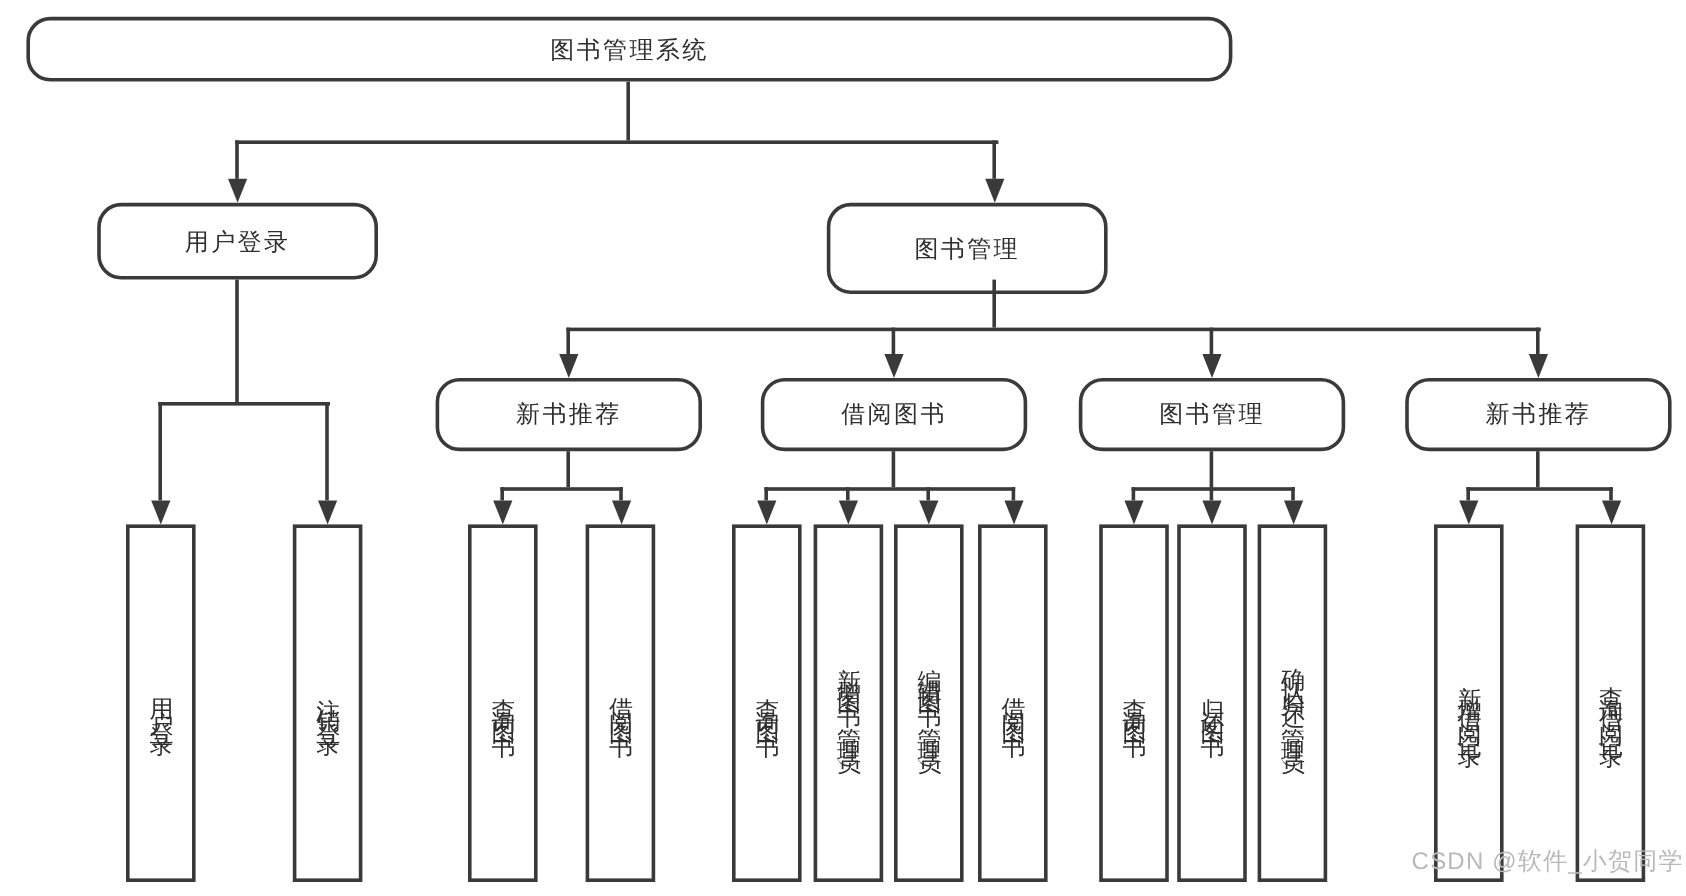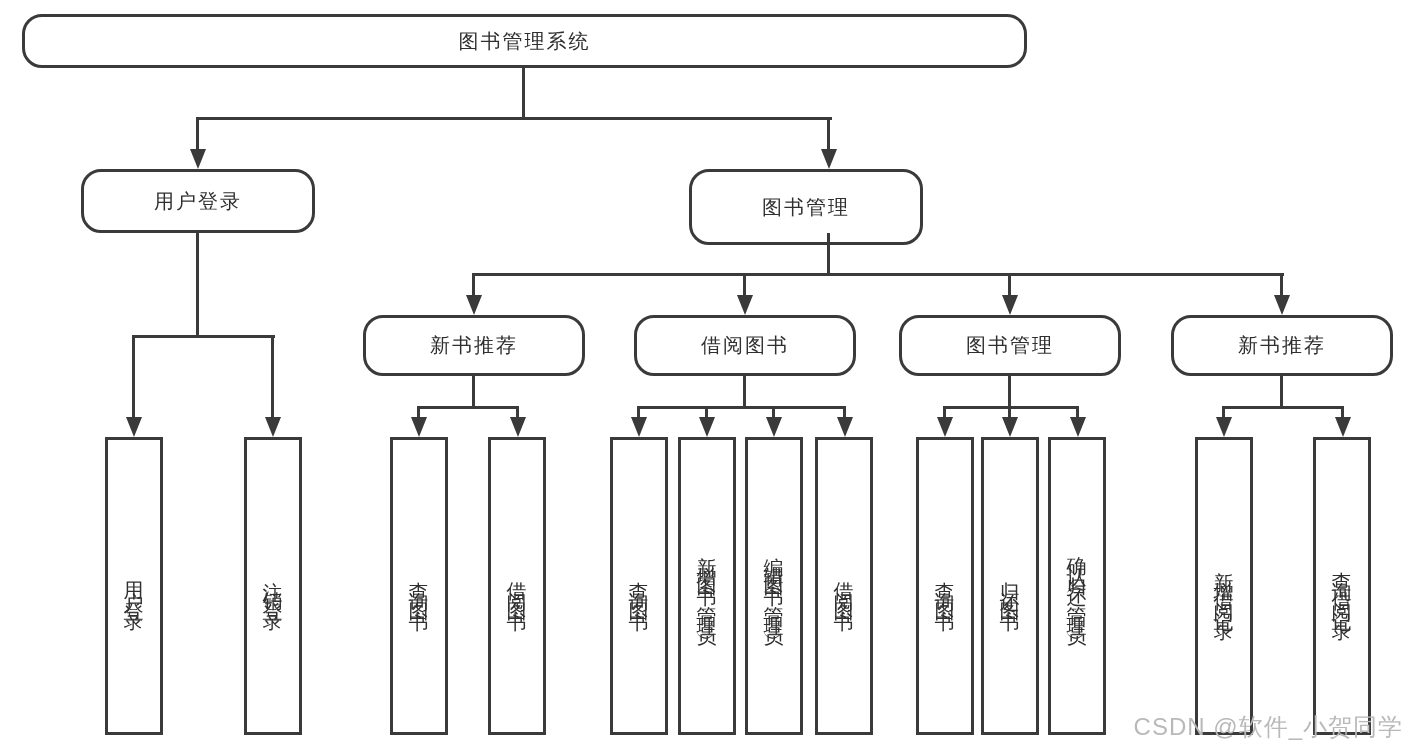--- a/index.html
+++ b/index.html
@@ -20,22 +20,22 @@
     font-size:20px;letter-spacing:10px;line-height:1;
   }
   .vline{position:absolute;width:3px;background:var(--line,#3a3a3a);}
   .hline{position:absolute;height:3px;background:var(--line,#3a3a3a);}
   .arrow{
     position:absolute;width:0;height:0;
     border-left:8px solid transparent;border-right:8px solid transparent;
     border-top:20px solid var(--line,#3a3a3a);
   }
   .watermark{
-    position:absolute;right:2px;bottom:4px;
-    font-size:24px;letter-spacing:1px;color:var(--wm,#b9b9b9);
+    position:absolute;right:2px;bottom:16px;
+    font-size:20px;letter-spacing:1px;color:var(--wm,#b9b9b9);
     white-space:nowrap;
   }
 </style>
 </head>
 <body style="--line: #3a3a3a; --text: #2f2f2f; --wm: #b9b9b9; --bg: #ffffff;">
 
 <div class="node hnode" style="left:22px;top:14px;width:1005px;height:54px">
   <span>图书管理系统</span>
 </div>
 

